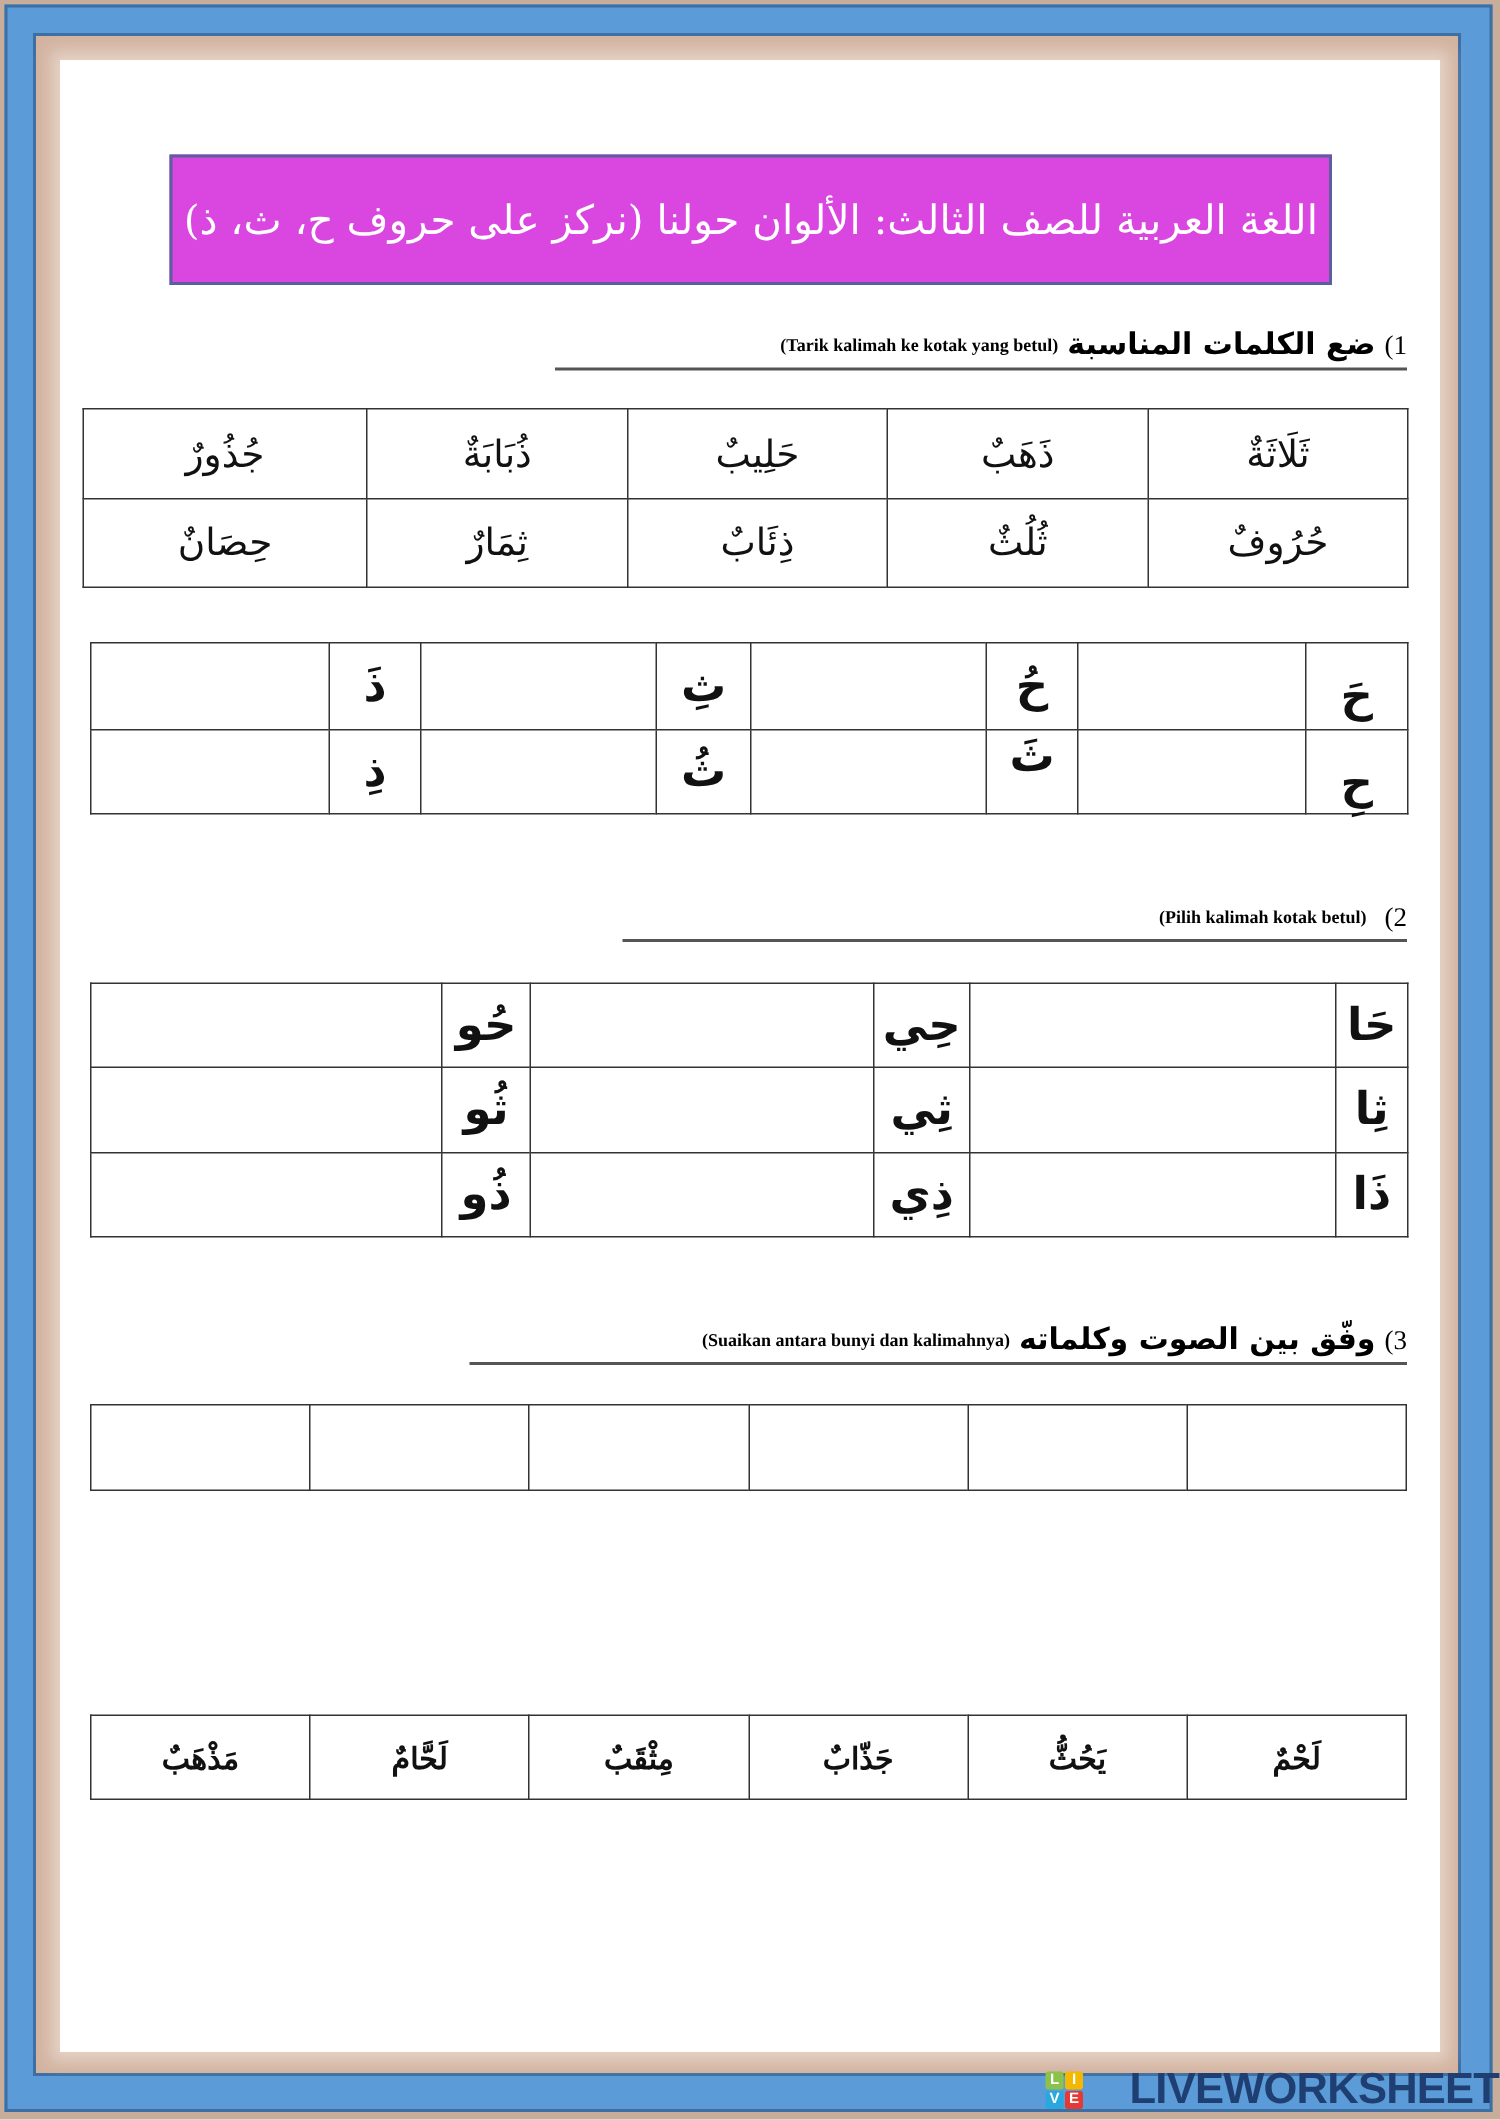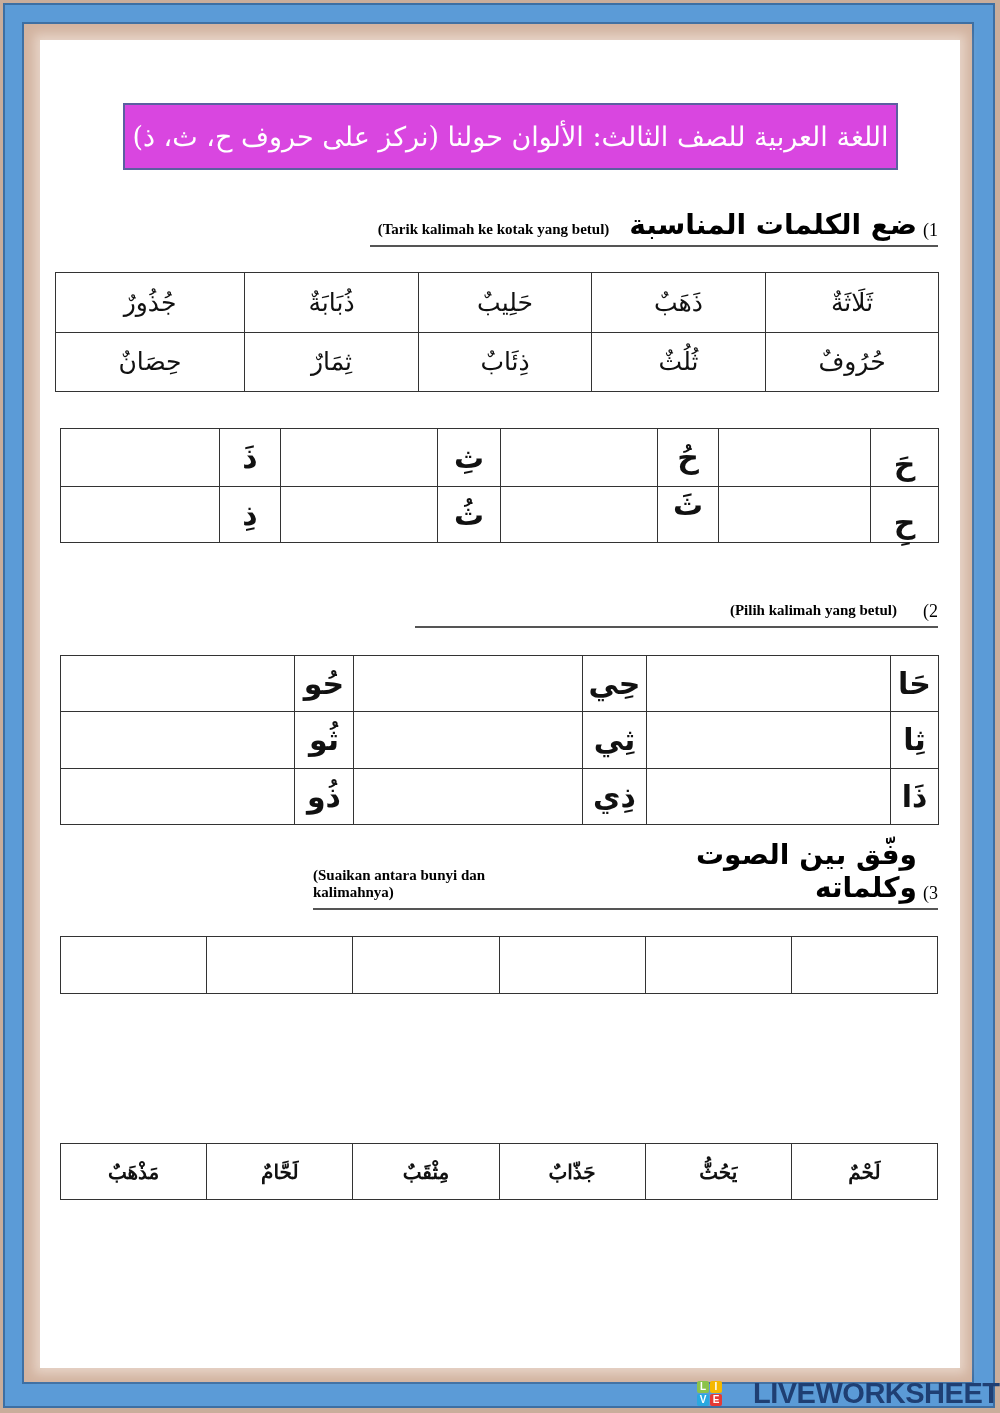--- a/index.html
+++ b/index.html
@@ -16,34 +16,34 @@
     position: absolute; left: 22px; top: 22px; width: 952px; height: 1362px;
     background: #d2b3a0; border: 2px solid #3d6fa3; box-sizing: border-box;
   }
   .page {
     position: absolute; left: 40px; top: 40px; width: 920px; height: 1328px;
     background: #ffffff;
     box-shadow: 0 0 14px 8px #fff inset, 0 0 10px 6px #e6d3c6;
   }
   .abs { position: absolute; }
   .title-box {
-    left: 123px; top: 103px; width: 775px; height: 67px;
+    left: 113px; top: 103px; width: 775px; height: 87px;
     background: #d946e0; border: 2px solid #5b5fa0; box-sizing: border-box;
     display: flex; align-items: center; justify-content: center;
     color: #ffffff; font-size: 27px; direction: rtl;
     font-family: "DejaVu Serif", serif;
   }
   .heading {
     direction: rtl; display: flex; align-items: flex-end; justify-content: flex-start;
     border-bottom: 2px solid #555; box-sizing: border-box;
     padding-bottom: 4px; color: #000;
   }
-  .heading .ar { font-size: 28px; font-weight: bold; font-family: "DejaVu Sans", sans-serif; }
+  .heading .ar { font-size: 20px; font-weight: bold; font-family: "DejaVu Sans", sans-serif; }
   .heading .num { font-size: 18px; font-family: "Liberation Serif", serif; margin-left: 6px; }
-  .heading .ms { font-size: 15px; font-weight: bold; font-family: "Liberation Serif", serif; margin-right: 20px; direction: ltr; unicode-bidi: embed; padding-bottom: 3px; }
+  .heading .ms { font-size: 12px; font-weight: bold; font-family: "Liberation Serif", serif; margin-right: 6px; direction: ltr; unicode-bidi: embed; padding-bottom: 3px; }
   table.grid {
     position: absolute; border-collapse: collapse; table-layout: fixed;
     direction: rtl;
   }
   table.grid td {
     border: 1.5px solid #333; text-align: center; vertical-align: middle;
     padding: 0; font-family: "DejaVu Serif", serif; color: #111;
   }
   .w1 td { font-size: 25px; margin-top: 17px; }
   .letter { font-size: 30px; font-weight: bold; font-family: "DejaVu Sans", sans-serif !important; }
@@ -139,21 +139,21 @@
     <td class="letter">ثُ</td>
     <td></td>
     <td class="letter">ذِ</td>
     <td></td>
   </tr>
 </tbody>
   </table>
 
 <div class="abs heading" style="left:415px; top:586px; width:523px; height:42px;">
   <span class="num">2)</span>
-  <span class="ms">(Pilih kalimah yang betul)</span>
+  <span class="ms">(Pilih kalimah kotak betul)</span>
 </div>
 
 <table class="grid syll" style="left:60px; top:655px; width:878px; height:170px;">
   <colgroup>
     <col style="width:48px">
       <col style="width:244px">
       <col style="width:64px">
       <col style="width:229px">
       <col style="width:59px">
       <col style="width:234px">

